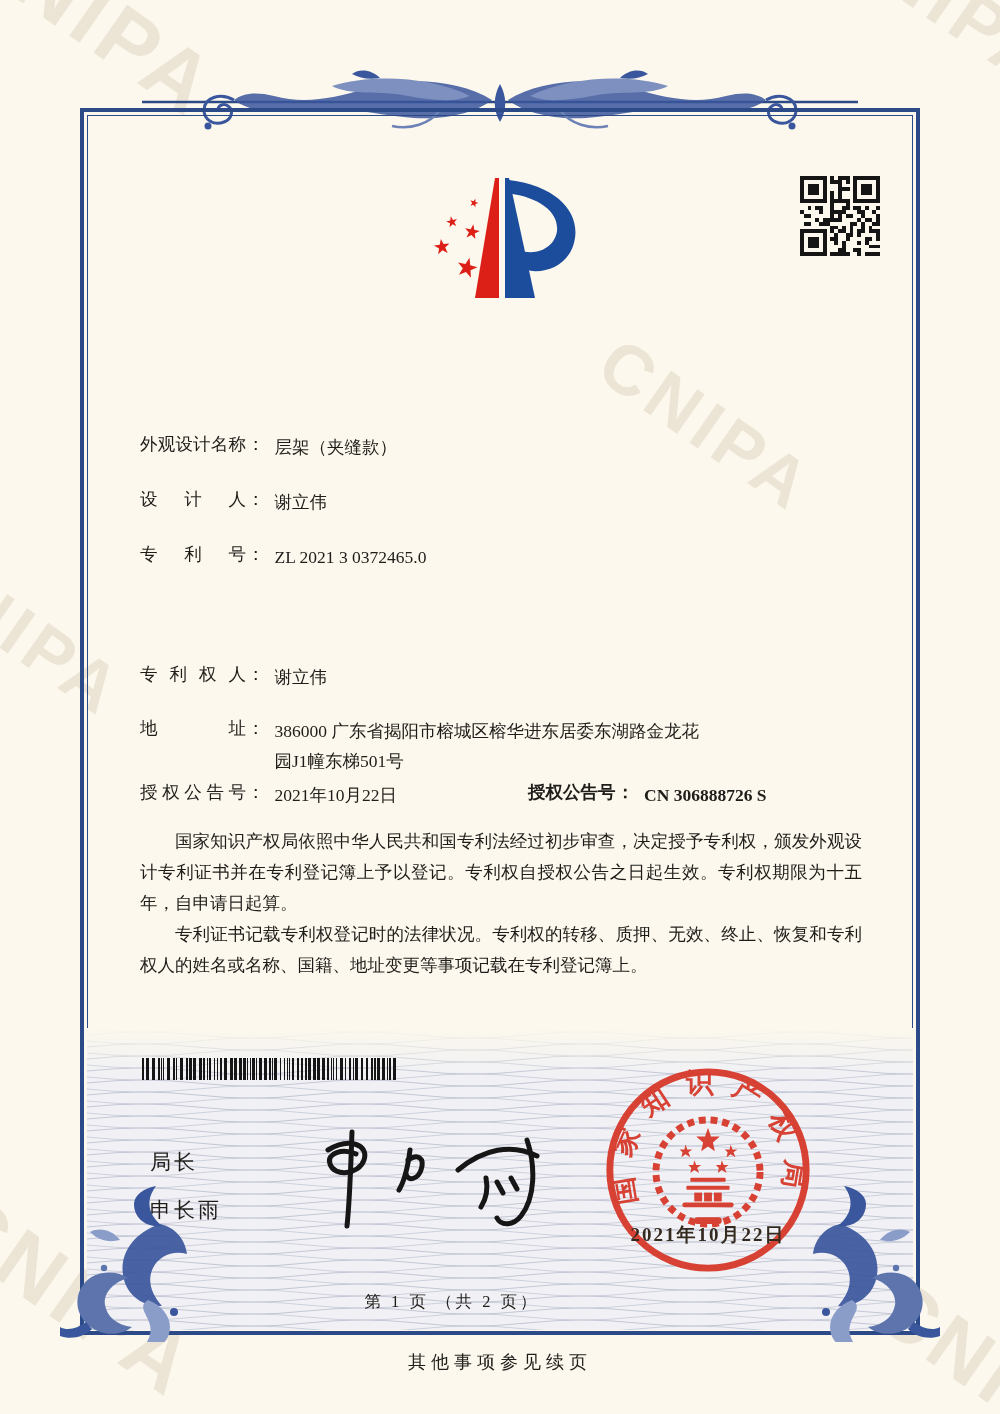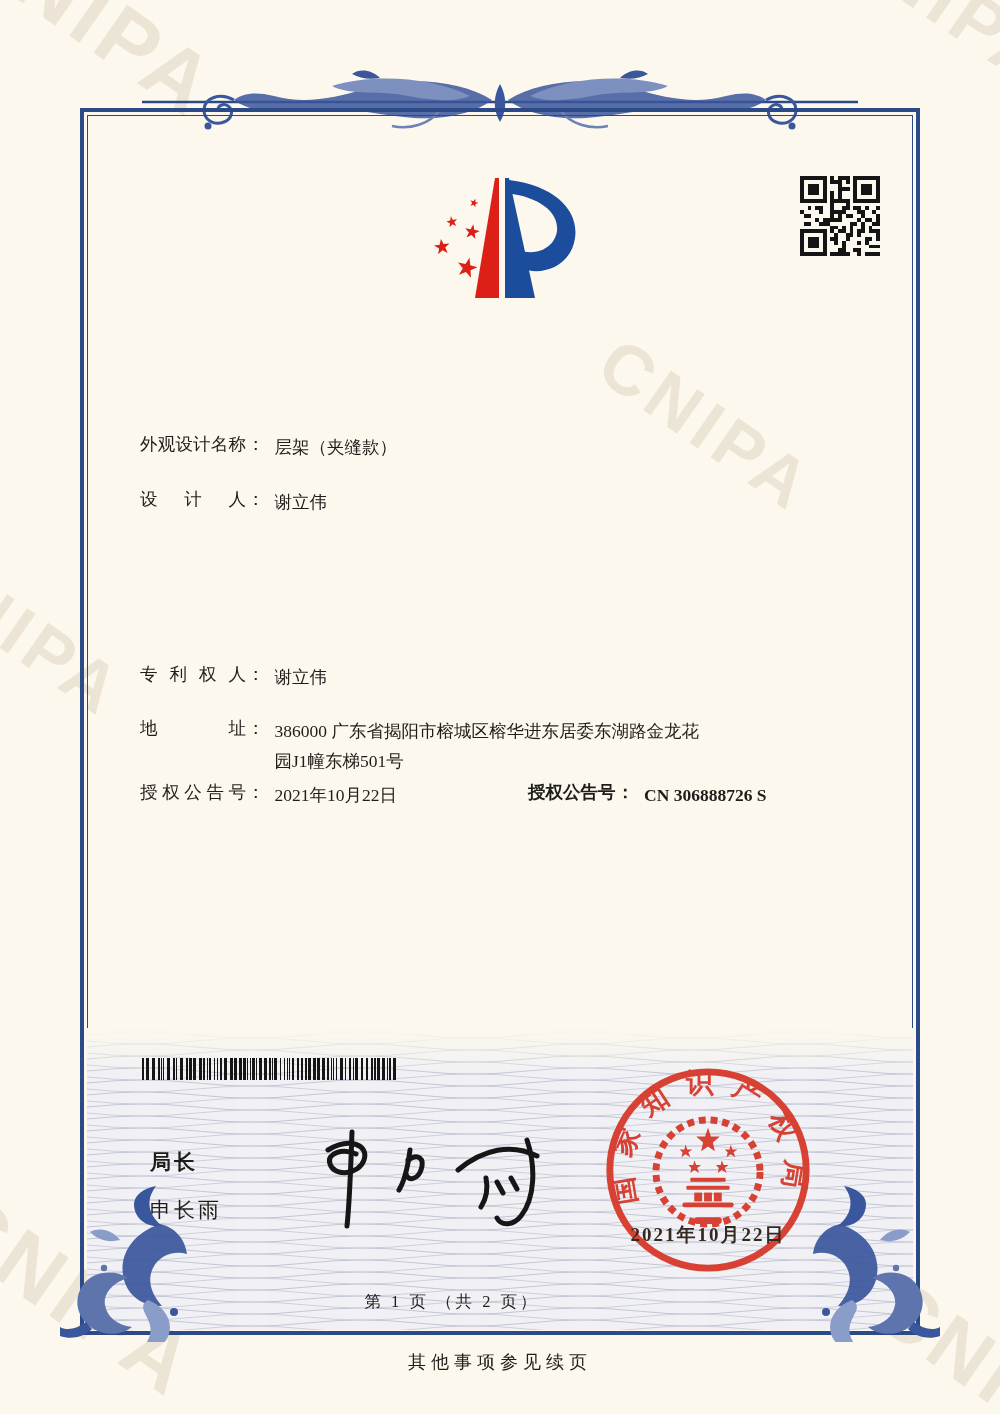--- a/index.html
+++ b/index.html
@@ -27,21 +27,21 @@
   .row .colon{margin-left:1px;}
   
   #body-text{left:140px;top:826px;width:722px;z-index:3;}
   #body-text p{margin:0;font-size:17.5px;line-height:31px;text-align:justify;text-indent:2em;}
   
   #waves{left:87px;top:1028px;width:826px;height:302px;z-index:1;background:#f1f1f5;}
   #waves .fade{position:absolute;left:0;top:0;right:0;height:46px;
                background:linear-gradient(#fcf8ed,rgba(252,248,237,0));}
   #barcode{left:142px;top:1058px;width:258px;height:22px;z-index:3;font-size:0;}
   #barcode i{display:inline-block;height:100%;background:#151515;}
-  #director-title{left:150px;top:1148px;font-size:21px;letter-spacing:3px;z-index:3;font-weight:bold;}
+  #director-title{left:150px;top:1148px;font-size:21px;letter-spacing:3px;z-index:3;}
   #director-name{left:150px;top:1196px;font-size:21px;letter-spacing:3px;z-index:3;}
   #signature{left:290px;top:1116px;width:280px;height:120px;z-index:3;}
   
   #seal{left:600px;top:1062px;width:216px;height:216px;z-index:4;opacity:.95;}
   #seal-date{left:608px;top:1222px;width:200px;text-align:center;font-size:19px;font-weight:bold;
              letter-spacing:2px;color:#33291f;z-index:5;}
   
   #page-info{left:0;top:1291px;width:904px;text-align:center;font-size:16.5px;letter-spacing:3px;z-index:3;}
   #continuation{left:0;top:1350px;width:1000px;text-align:center;font-size:18px;letter-spacing:5px;z-index:3;}
 </style>
@@ -263,35 +263,42 @@
       <rect x="2" y="16" width="3" height="3" fill="#151515"></rect>
     </svg>
 
 
   <div class="row" style="top:432px;font-family:Liberation Serif, serif;">
     <span class="lbl">外观设计名称</span><span class="colon">：</span><span class="val">层架（夹缝款）</span>
   </div>
   <div class="row" style="top:487px;">
     <span class="lbl">设计人</span><span class="colon">：</span><span class="val">谢立伟</span>
   </div>
+  <div class="row" style="top:542px;">
+    <span class="lbl">专利号</span><span class="colon">：</span><span class="val">ZL 2021 3 0372465.0</span>
+  </div>
   <div class="row" style="top:662px;">
     <span class="lbl">专利权人</span><span class="colon">：</span><span class="val">谢立伟</span>
   </div>
   <div class="row" style="top:716px;">
     <span class="lbl">地址</span><span class="colon">：</span><span class="val">386000 广东省揭阳市榕城区榕华进东居委东湖路金龙花
 园J1幢东梯501号</span>
   </div>
 
   <div class="row" style="top:780px;">
     <span class="lbl">授权公告号</span><span class="colon">：</span><span class="val">2021年10月22日</span>
   </div>
   <div class="row" style="top:780px;left:528px;font-weight:bold;">
     <span>授权公告号</span><span class="colon">：</span><span class="val">CN 306888726 S</span>
   </div>
 
+  <div id="body-text" class="abs">
+    <p>国家知识产权局依照中华人民共和国专利法经过初步审查，决定授予专利权，颁发外观设计专利证书并在专利登记簿上予以登记。专利权自授权公告之日起生效。专利权期限为十五年，自申请日起算。</p>
+    <p>专利证书记载专利权登记时的法律状况。专利权的转移、质押、无效、终止、恢复和专利权人的姓名或名称、国籍、地址变更等事项记载在专利登记簿上。</p>
+  </div>
 
   <div id="barcode" class="abs"><i style="width:2px;margin-right:2px"></i><i style="width:3px;margin-right:3px"></i><i style="width:3px;margin-right:3px"></i><i style="width:2px;margin-right:1px"></i><i style="width:1px;margin-right:1px"></i><i style="width:1px;margin-right:3px"></i><i style="width:3px;margin-right:3px"></i><i style="width:2px;margin-right:1px"></i><i style="width:1px;margin-right:3px"></i><i style="width:3px;margin-right:3px"></i><i style="width:2px;margin-right:1px"></i><i style="width:3px;margin-right:1px"></i><i style="width:3px;margin-right:3px"></i><i style="width:3px;margin-right:1px"></i><i style="width:2px;margin-right:2px"></i><i style="width:1px;margin-right:1px"></i><i style="width:2px;margin-right:3px"></i><i style="width:1px;margin-right:2px"></i><i style="width:1px;margin-right:2px"></i><i style="width:2px;margin-right:2px"></i><i style="width:3px;margin-right:3px"></i><i style="width:3px;margin-right:1px"></i><i style="width:3px;margin-right:2px"></i><i style="width:3px;margin-right:1px"></i><i style="width:3px;margin-right:1px"></i><i style="width:1px;margin-right:2px"></i><i style="width:1px;margin-right:1px"></i><i style="width:3px;margin-right:1px"></i><i style="width:1px;margin-right:2px"></i><i style="width:3px;margin-right:2px"></i><i style="width:3px;margin-right:2px"></i><i style="width:2px;margin-right:1px"></i><i style="width:1px;margin-right:1px"></i><i style="width:3px;margin-right:3px"></i><i style="width:1px;margin-right:3px"></i><i style="width:1px;margin-right:2px"></i><i style="width:1px;margin-right:1px"></i><i style="width:1px;margin-right:2px"></i><i style="width:2px;margin-right:3px"></i><i style="width:2px;margin-right:2px"></i><i style="width:2px;margin-right:2px"></i><i style="width:2px;margin-right:1px"></i><i style="width:3px;margin-right:2px"></i><i style="width:3px;margin-right:1px"></i><i style="width:3px;margin-right:2px"></i><i style="width:3px;margin-right:2px"></i><i style="width:2px;margin-right:2px"></i><i style="width:1px;margin-right:1px"></i><i style="width:1px;margin-right:2px"></i><i style="width:1px;margin-right:3px"></i><i style="width:3px;margin-right:2px"></i><i style="width:1px;margin-right:3px"></i><i style="width:2px;margin-right:2px"></i><i style="width:1px;margin-right:1px"></i><i style="width:3px;margin-right:3px"></i><i style="width:2px;margin-right:3px"></i><i style="width:2px;margin-right:3px"></i><i style="width:2px;margin-right:1px"></i><i style="width:2px;margin-right:1px"></i><i style="width:3px;margin-right:2px"></i><i style="width:3px;margin-right:2px"></i><i style="width:1px;margin-right:1px"></i><i style="width:2px;margin-right:2px"></i><i style="width:3px;margin-right:1px"></i></div>
 
   <div id="director-title" class="abs">局长</div>
   <div id="director-name" class="abs">申长雨</div>
   <svg id="signature" class="abs" viewBox="0 0 280 120">
     <g fill="none" stroke="#161616" stroke-width="5" stroke-linecap="round">
       <path d="M62,16 C61,42 60,82 57,110"></path>
       <path d="M38,34 C60,21 79,29 74,44 C69,59 44,61 40,48 C36,37 53,32 66,38"></path>
       <path d="M120,34 c-2,16 -5,30 -11,40"></path>

